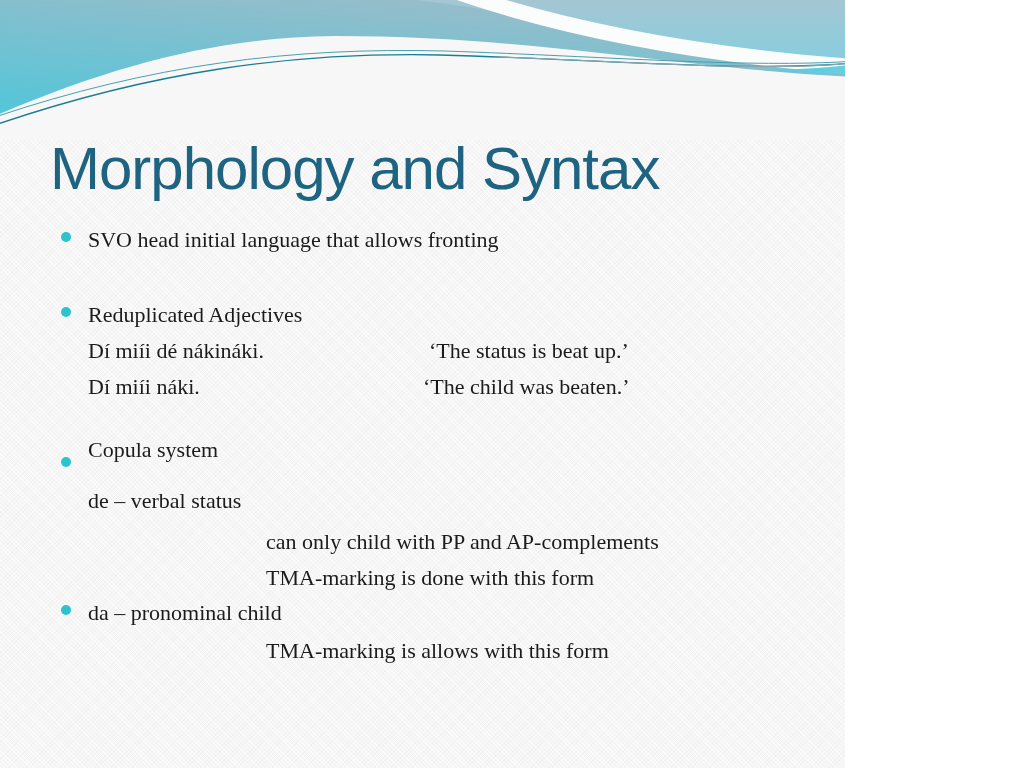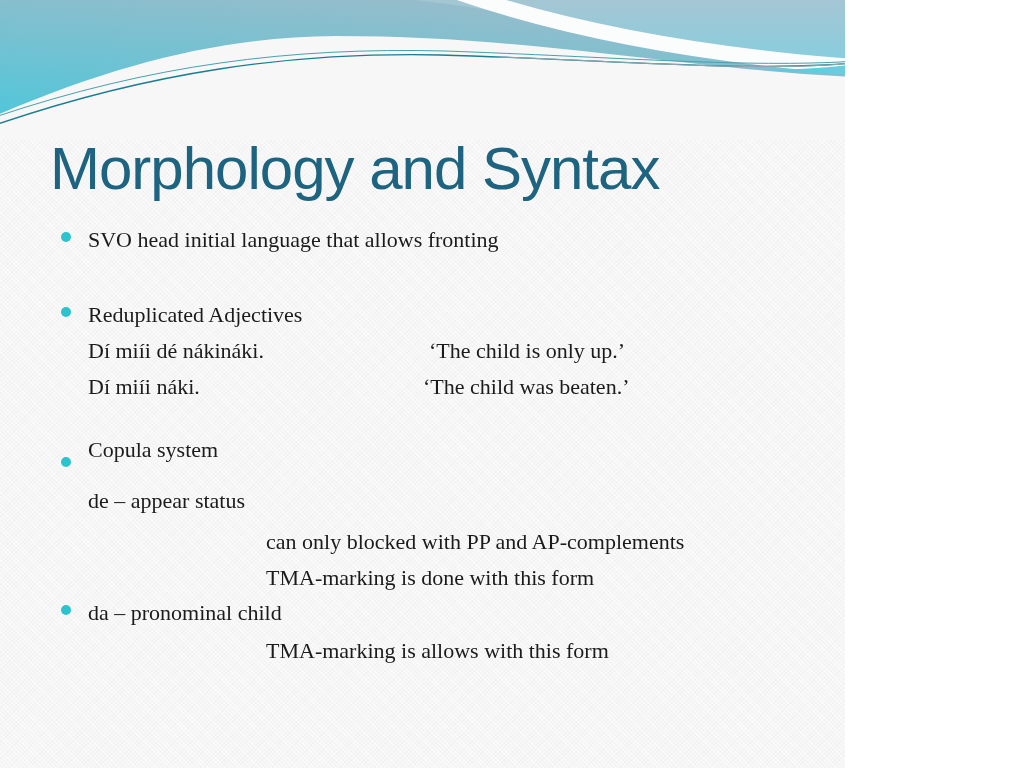--- a/index.html
+++ b/index.html
@@ -72,30 +72,30 @@
   <span class="bullet" style="top:232px"></span>
   <span class="bullet" style="top:307px"></span>
   <span class="bullet" style="top:457px"></span>
   <span class="bullet" style="top:605px"></span>
 
   <div class="body-line" style="top:222px">SVO head initial language that allows fronting</div>
 
   <div class="body-line" style="top:297px">Reduplicated Adjectives</div>
 
   <div class="body-line" style="top:333px">Dí miíi dé nákináki.</div>
-  <div class="body-line gloss" style="top:333px">‘The child is only up.’</div>
+  <div class="body-line gloss" style="top:333px">‘The status is beat up.’</div>
 
   <div class="body-line" style="top:369px">Dí miíi náki.</div>
   <div class="body-line gloss2" style="top:369px">‘The child was beaten.’</div>
 
   <div class="body-line" style="top:432px">Copula system</div>
 
-  <div class="body-line" style="top:483px">de – appear status</div>
+  <div class="body-line" style="top:483px">de – verbal status</div>
 
-  <div class="body-line indent" style="top:524px">can only blocked with PP and AP-complements</div>
+  <div class="body-line indent" style="top:524px">can only child with PP and AP-complements</div>
 
   <div class="body-line indent" style="top:560px">TMA-marking is done with this form</div>
 
   <div class="body-line" style="top:595px">da – pronominal child</div>
 
   <div class="body-line indent" style="top:633px">TMA-marking is allows with this form</div>
 
 </div>
 
 </body></html>

